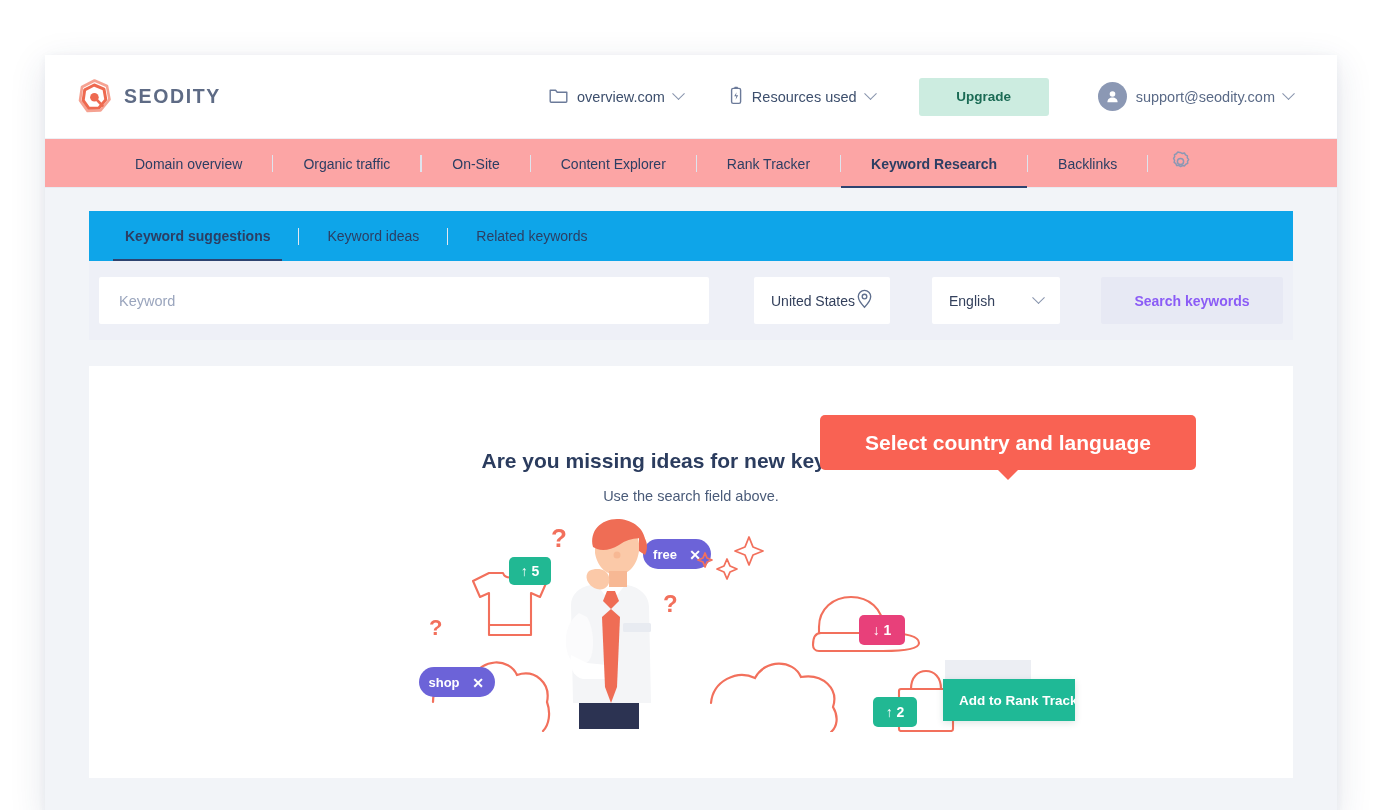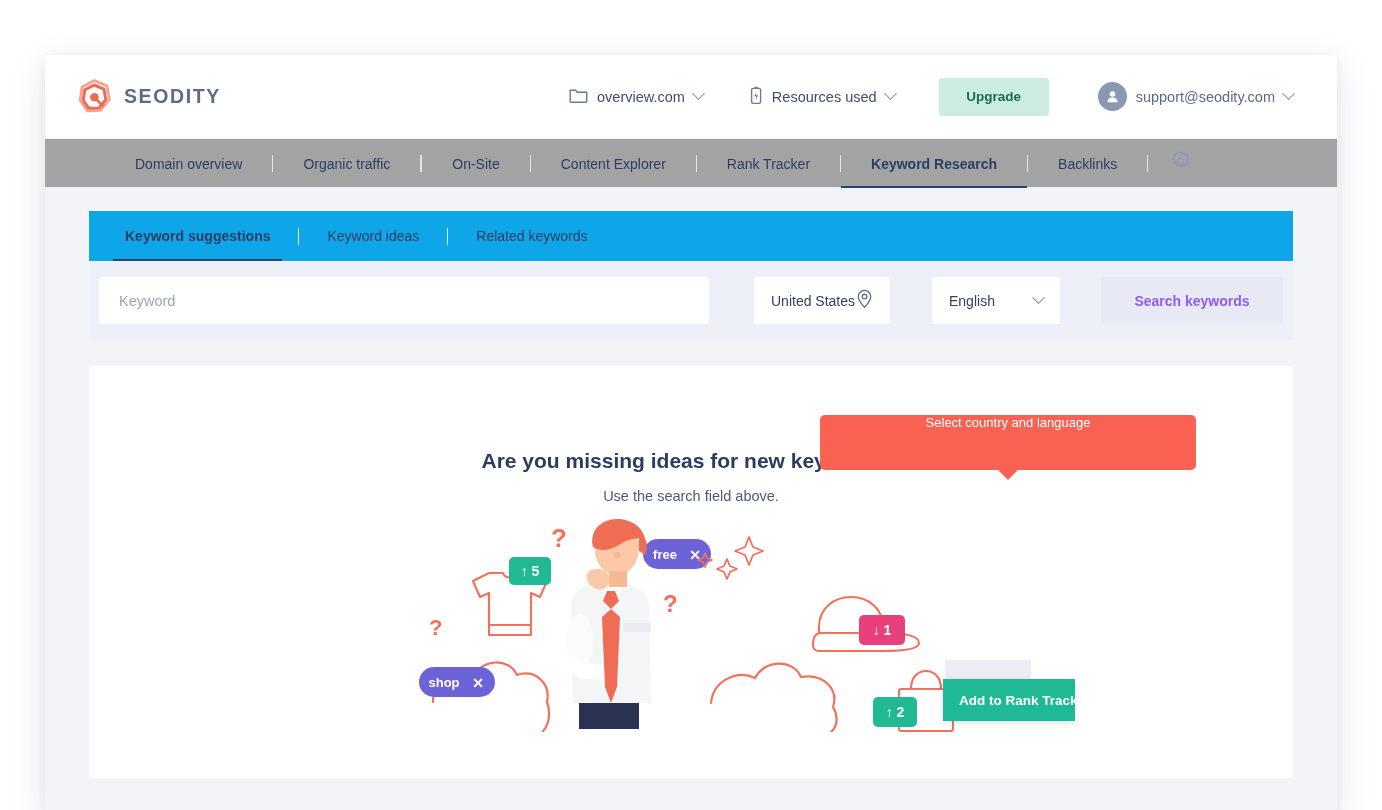--- a/index.html
+++ b/index.html
@@ -67,21 +67,21 @@
     transform: rotate(45deg) translate(-2px,-2px);
     flex: 0 0 auto;
   }
 
   .upgrade-btn {
     background: #ccece0;
     color: #1b6b55;
     font-size: 13.5px;
     font-weight: 700;
     border: none;
-    width: 110px;
+    width: 130px;
     height: 38px;
     border-radius: 3px;
     cursor: pointer;
     margin-left: 44px;
     font-family: inherit;
   }
 
   .avatar {
     width: 29px; height: 29px;
     border-radius: 50%;
@@ -89,21 +89,21 @@
     display: flex; align-items: center; justify-content: center;
     flex: 0 0 auto;
   }
 
   .user-wrap { margin-left: 49px; }
   .user-wrap .lbl { color: #5a6a87; }
 
   
   .navbar {
     height: 50px;
-    background: #a3a3a3;
+    background: #fca5a5;
     border-top: 1px solid #edf0f5;
     display: flex;
     align-items: stretch;
     padding-left: 60px;
     position: relative;
   }
   .navbar::after {
     content: "";
     position: absolute;
     left: 0; right: 0; bottom: 0;
@@ -176,24 +176,25 @@
   
   .tooltip {
     position: absolute;
     left: 775px;
     top: 204px;
     width: 376px;
     height: 55px;
     background: #f96253;
     border-radius: 5px;
     display: flex;
+    align-items: center;
     justify-content: center;
     color: #ffffff;
-    font-size: 13px;
-    font-weight: 400;
+    font-size: 21px;
+    font-weight: 700;
     z-index: 30;
   }
   .tooltip::after {
     content: "";
     position: absolute;
     bottom: -10px;
     left: 50%;
     margin-left: -11px;
     width: 0; height: 0;
     border-left: 11px solid transparent;

